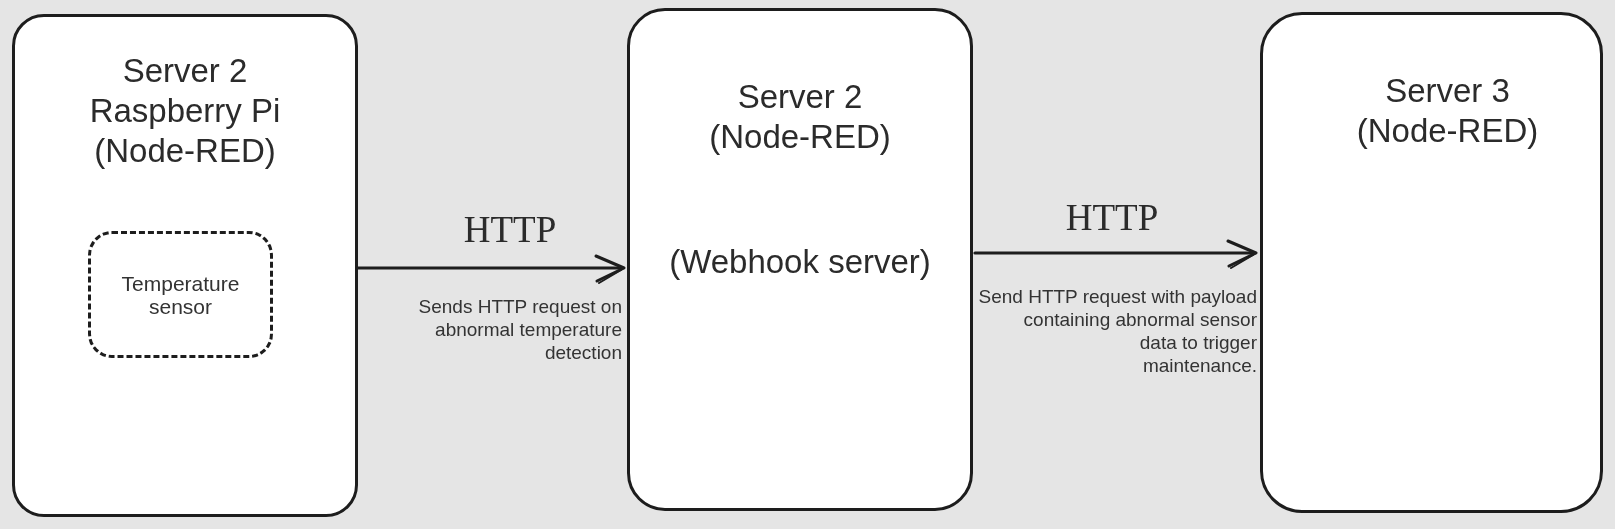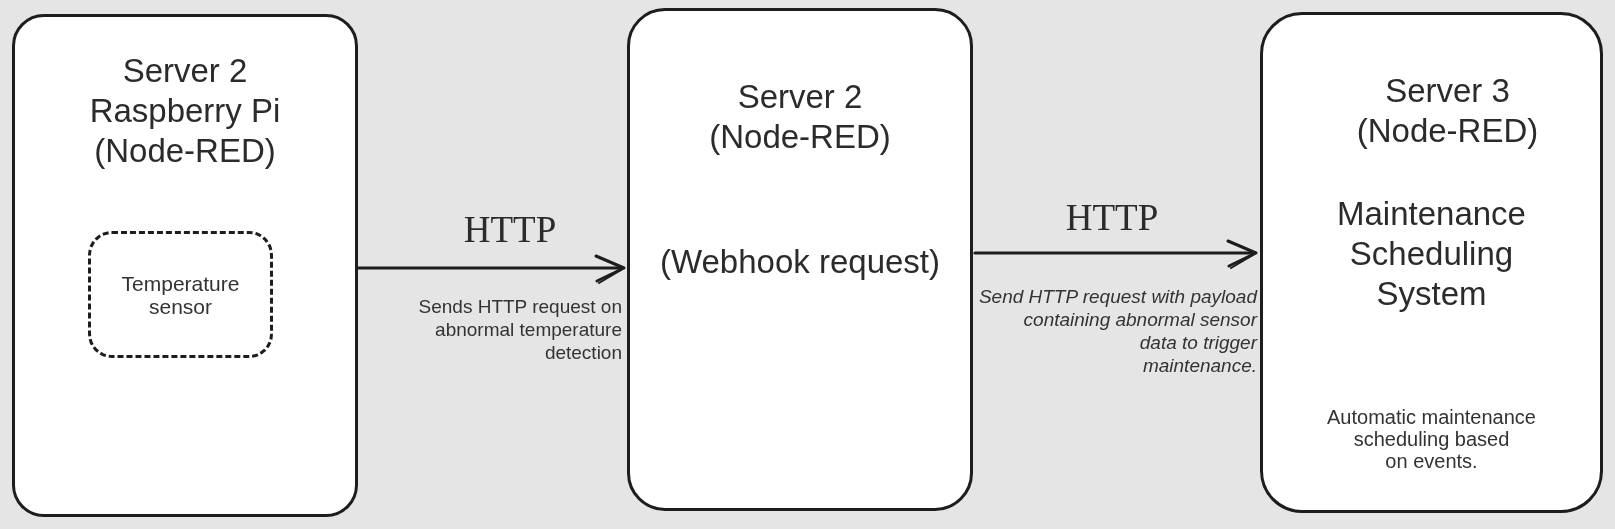--- a/index.html
+++ b/index.html
@@ -108,32 +108,26 @@
 (Node-RED)</div>
     <div class="sensor-box">
       <div class="sensor-label">Temperature
 sensor</div>
     </div>
   </div>
 
   <div class="node" style="left:627px; top:8px; width:346px; height:503px; border-radius:38px;">
     <div class="node-title" style="top:66px;">Server 2
 (Node-RED)</div>
-    <div class="node-subtitle" style="top:231px;">(Webhook request)</div>
+    <div class="node-subtitle" style="top:231px;">(Webhook server)</div>
   </div>
 
   <div class="node" style="left:1260px; top:12px; width:343px; height:501px; border-radius:42px;">
     <div class="node-title" style="top:56px;padding-left:32px;">Server 3
 (Node-RED)</div>
-    <div class="node-subtitle" style="top:179px;">Maintenance
-Scheduling
-System</div>
-    <div class="node-note" style="top:391px;">Automatic maintenance
-scheduling based
-on events.</div>
   </div>
 
   <svg class="edges-layer" viewBox="0 0 1615 529">
     <g stroke="#1d1d1d" fill="none" stroke-linecap="round" stroke-linejoin="round">
       <line x1="358" y1="268" x2="622" y2="268" stroke-width="3.2"></line>
       <polyline points="596,256 624,268 597,281" stroke-width="3"></polyline>
       <polyline points="599,283 621,270" stroke-width="2"></polyline>
     </g>
     <g stroke="#1d1d1d" fill="none" stroke-linecap="round" stroke-linejoin="round">
       <line x1="975" y1="253" x2="1254" y2="253" stroke-width="3.2"></line>
@@ -141,18 +135,18 @@
       <polyline points="1231,268 1253,255" stroke-width="2"></polyline>
     </g>
   </svg>
 
   <div class="edge-label" style="left:385px; top:210px; width:250px;">HTTP</div>
   <div class="edge-desc" style="left:362px; top:295px; width:260px;">Sends HTTP request on
 abnormal temperature
 detection</div>
 
   <div class="edge-label" style="left:987px; top:198px; width:250px;">HTTP</div>
-  <div class="edge-desc" style="left:967px; top:285px; width:290px;font-style:italic;">Send HTTP request with payload
+  <div class="edge-desc" style="left:967px; top:285px; width:290px;">Send HTTP request with payload
 containing abnormal sensor
 data to trigger
 maintenance.</div>
 
 </div>
 
 </body></html>

